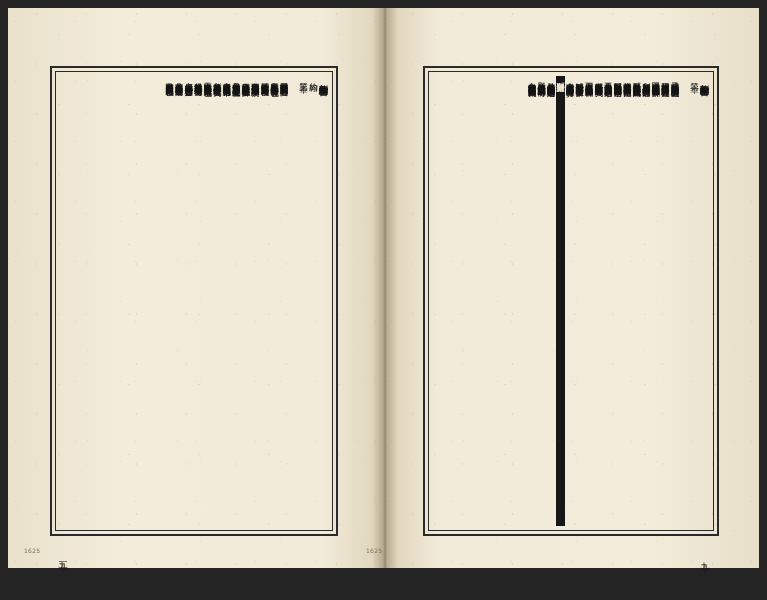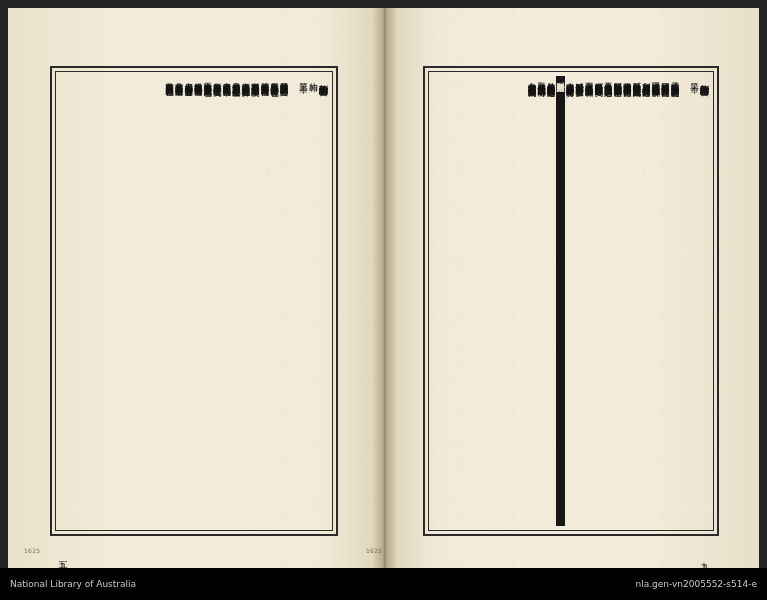--- a/index.html
+++ b/index.html
@@ -253,17 +253,13 @@
       </div>
     </div>
 
     <div class="folio l">九十一</div>
     <div class="folio r">九十</div>
 
     <div class="stamp l">1625</div>
     <div class="stamp r">1625</div>
   </div>
 
-  <div class="credits">
-    <span>National Library of Australia</span>
-    <span>nla.gen-vn2005552-s514-e</span>
-  </div>
 </div>
 
 </body></html>

